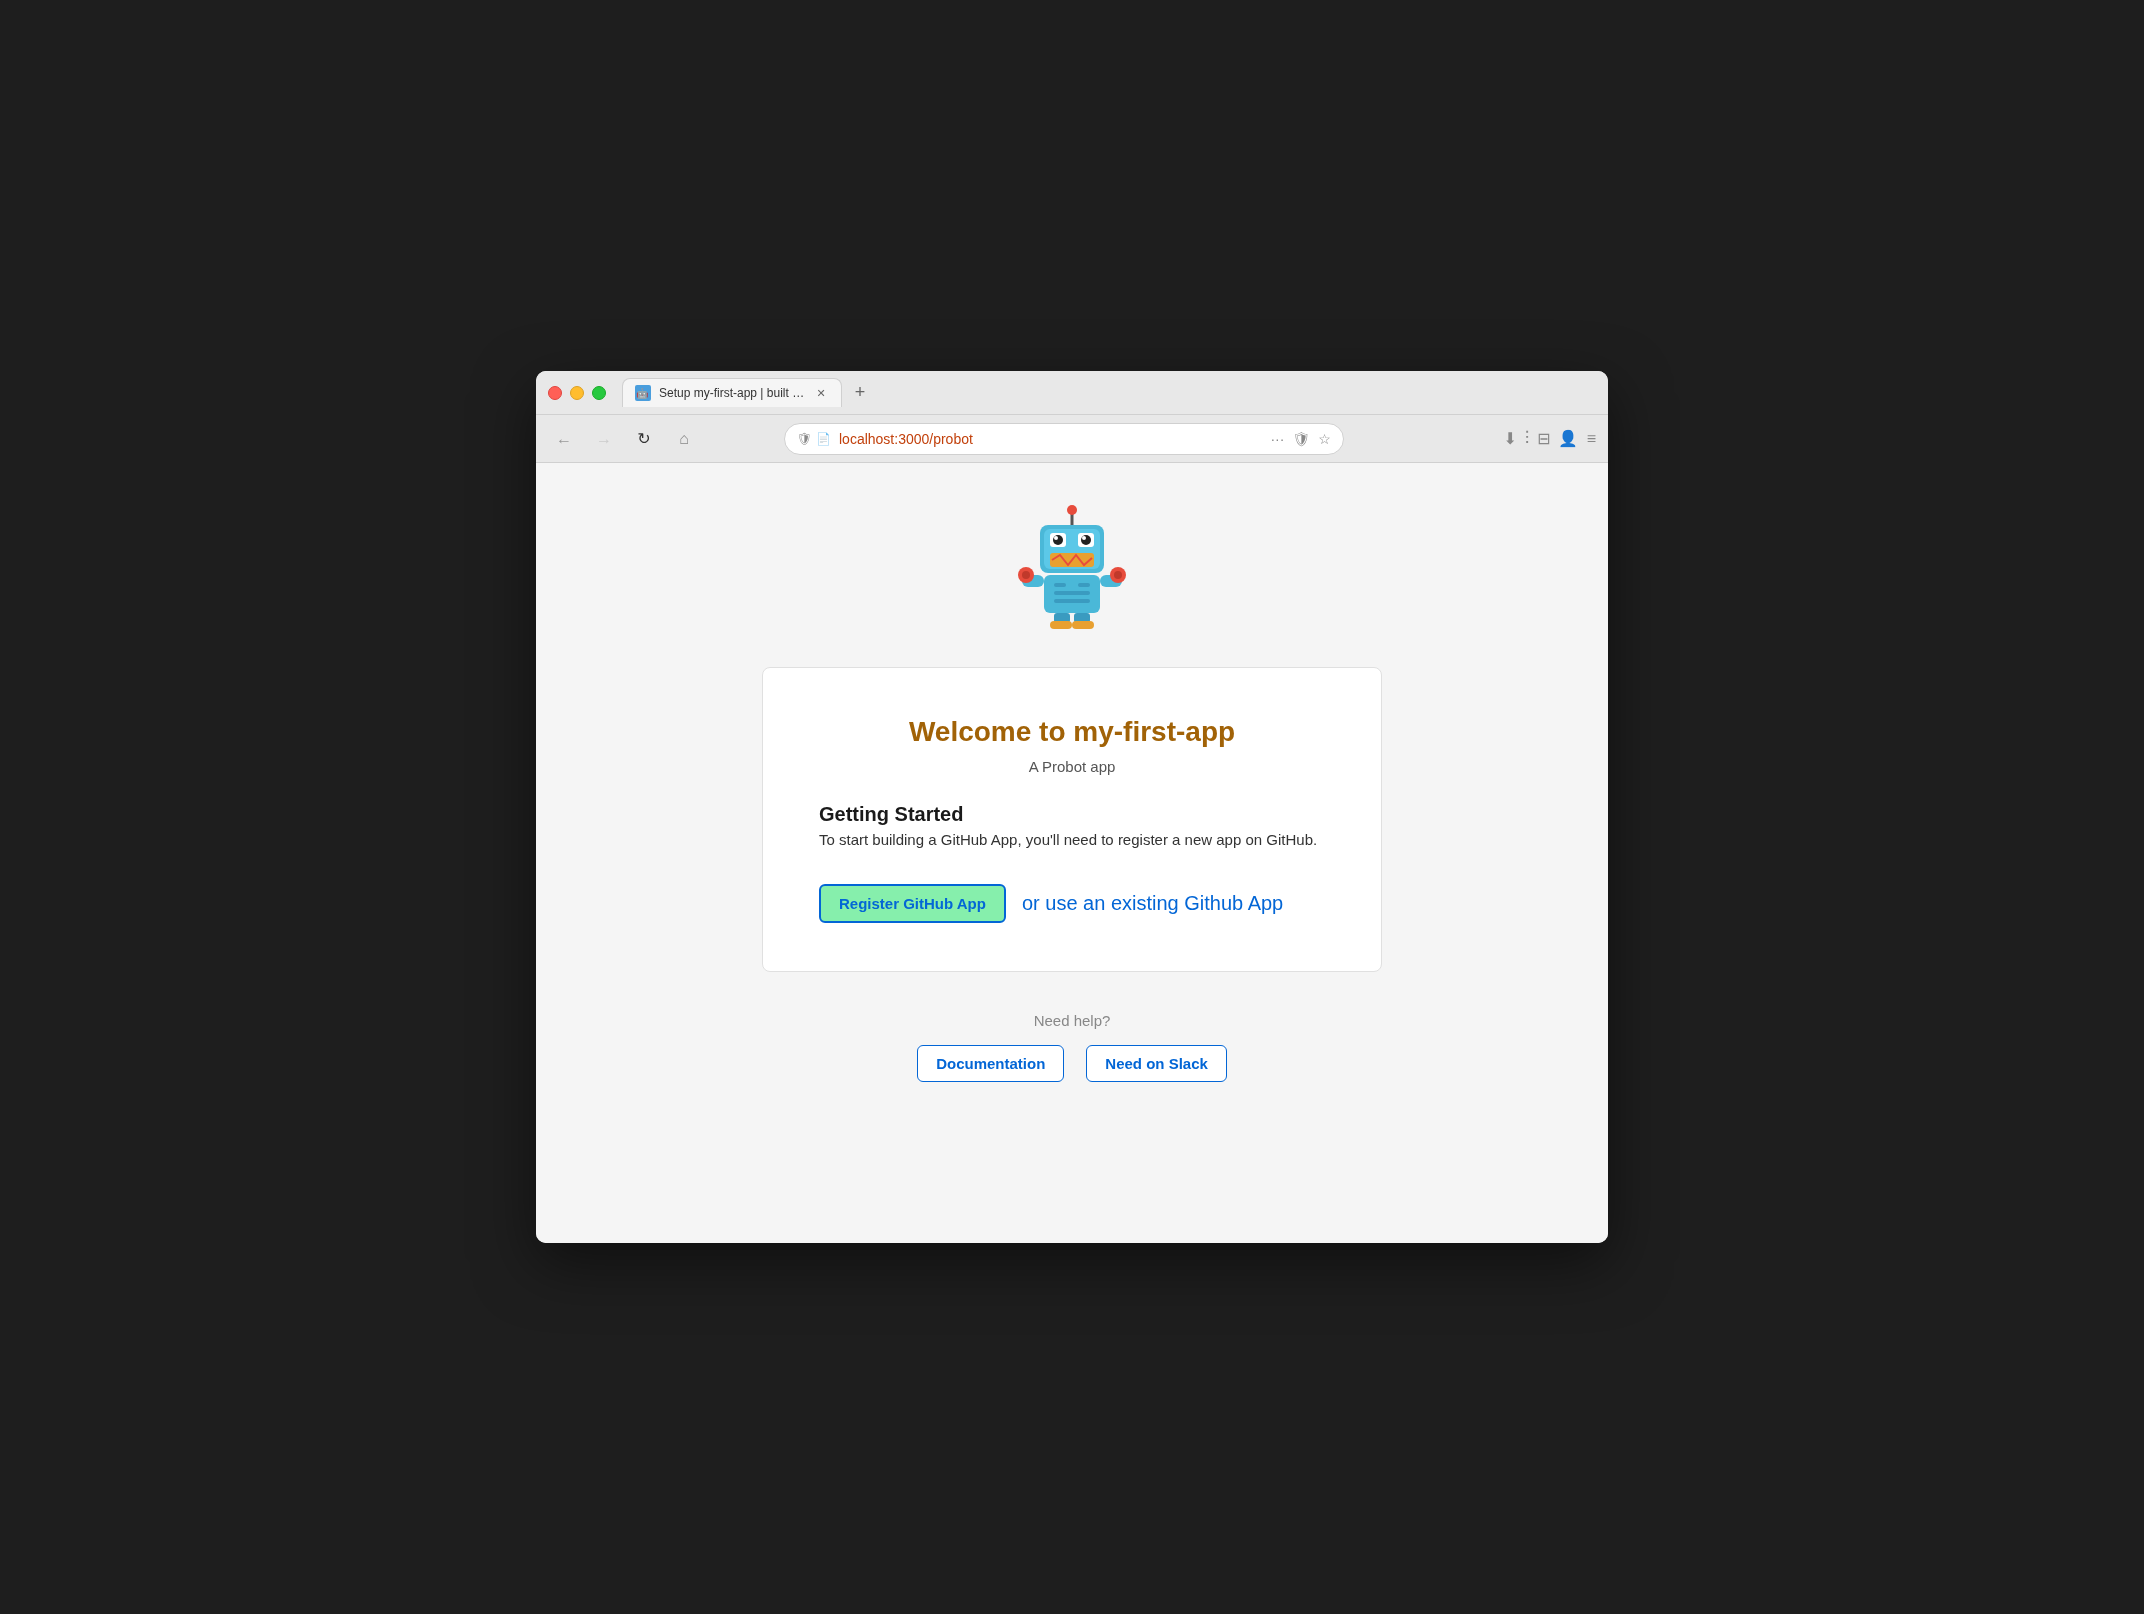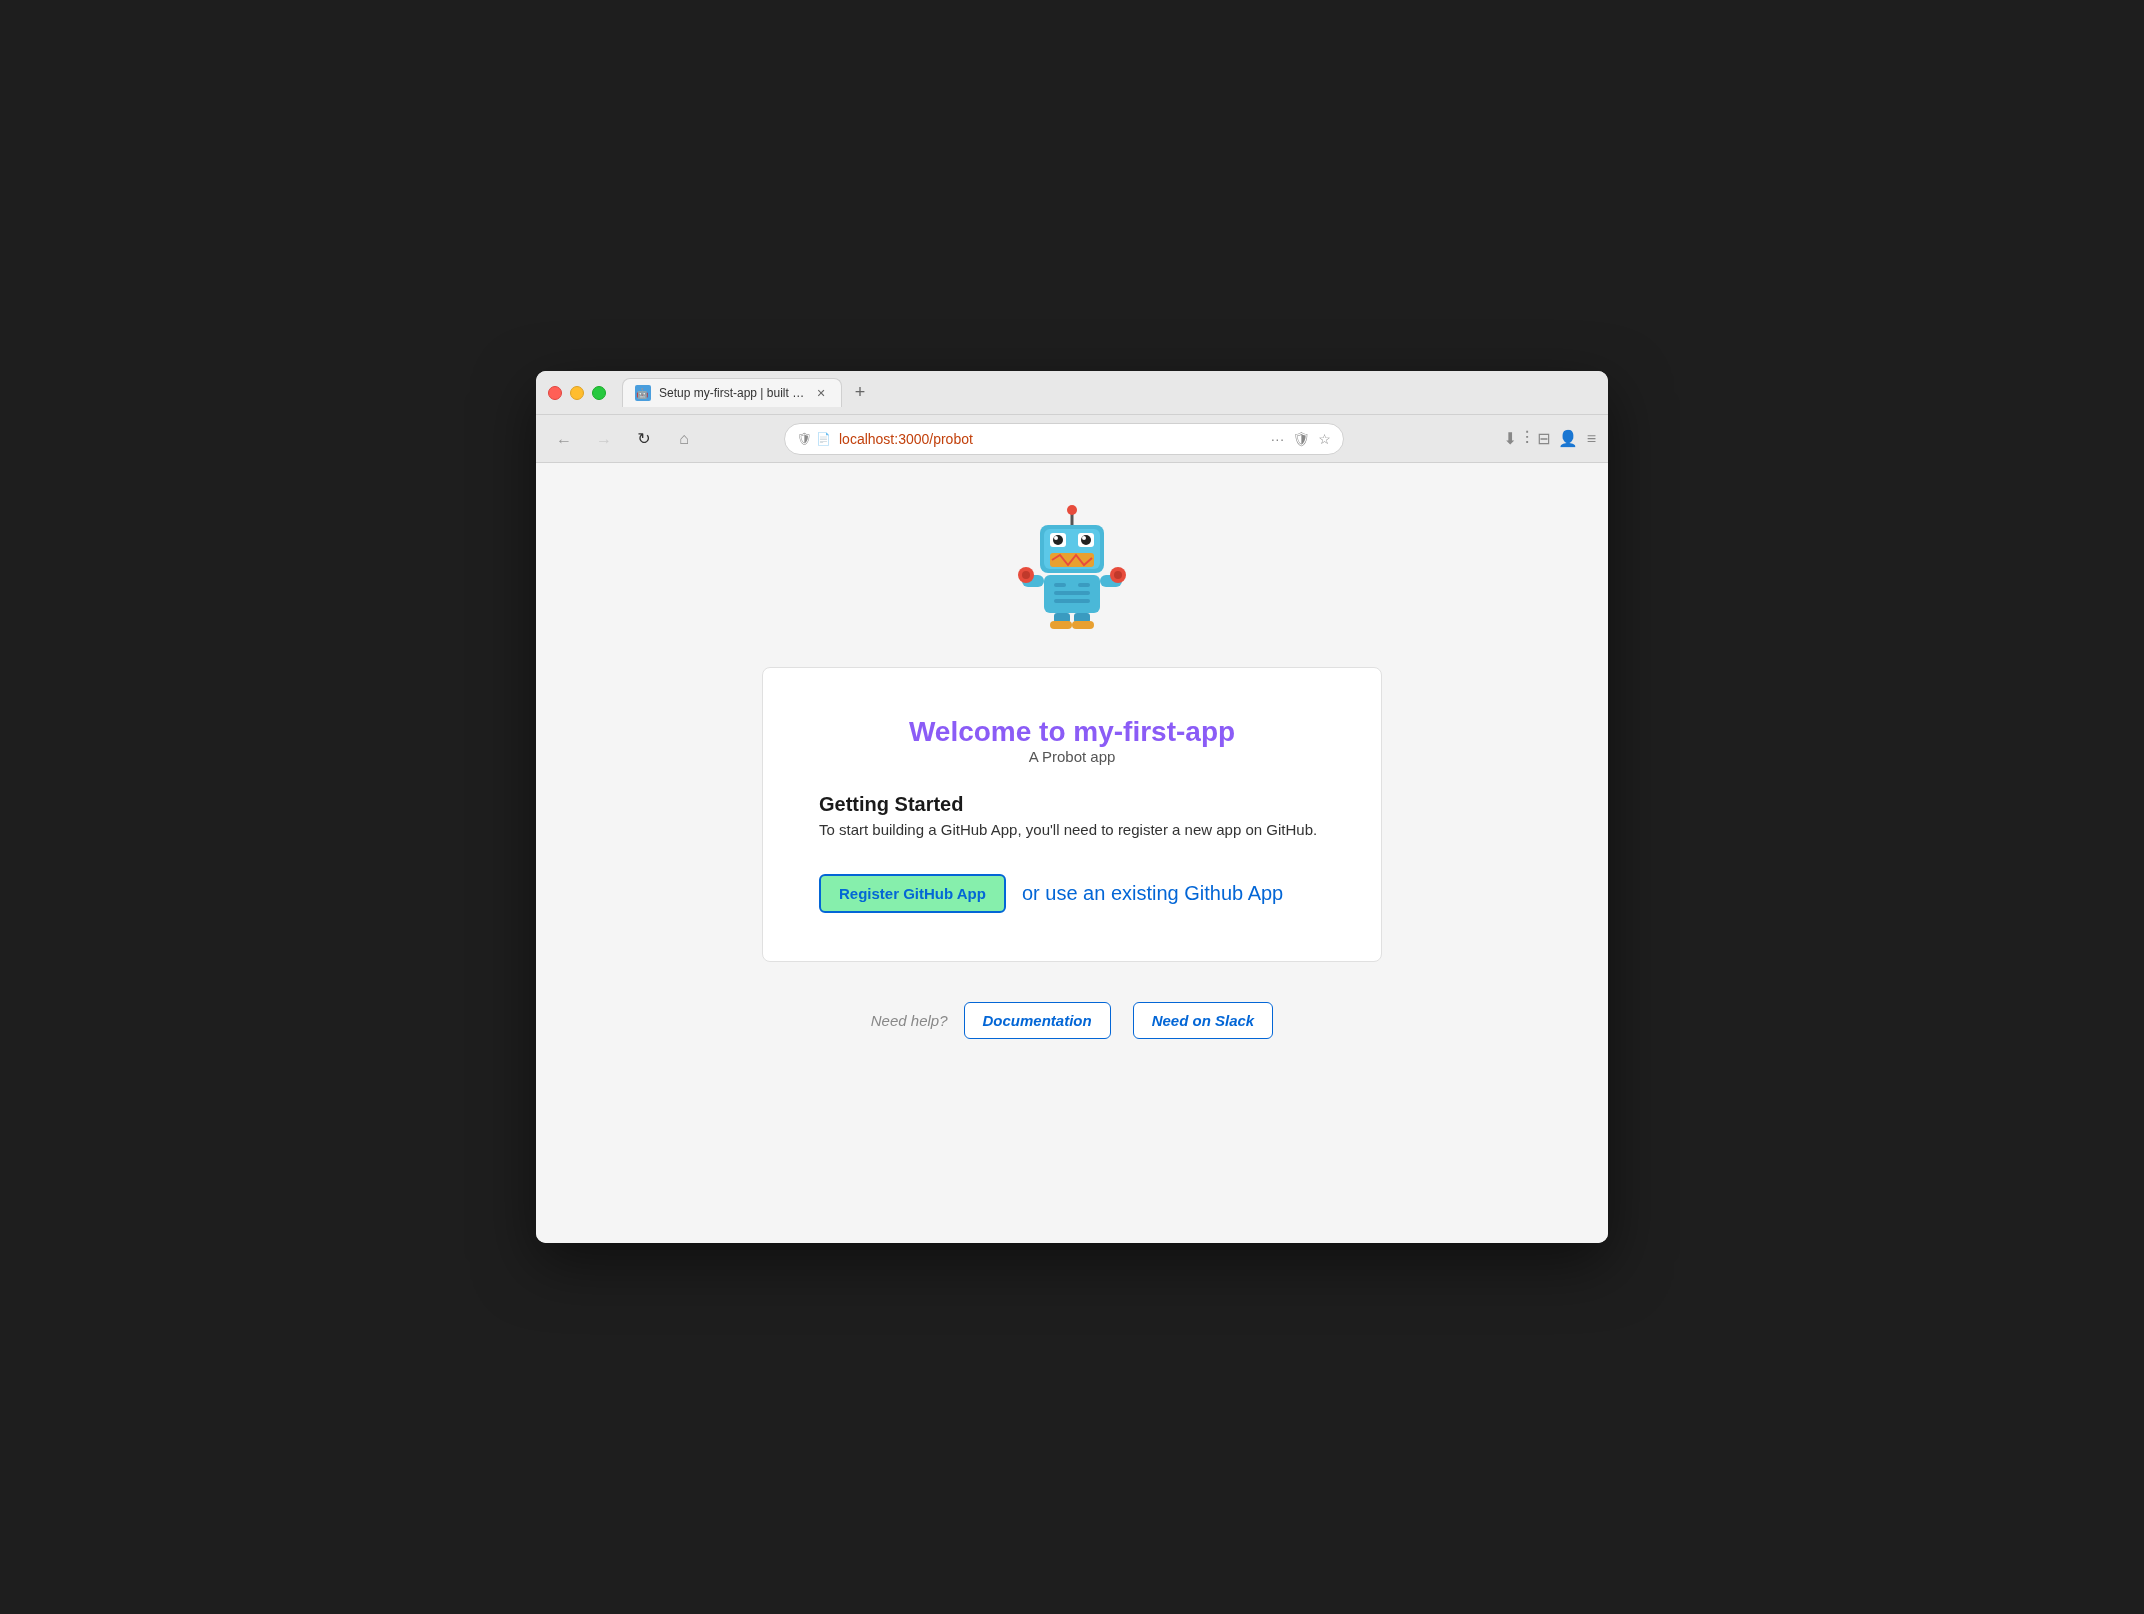--- a/index.html
+++ b/index.html
@@ -210,22 +210,23 @@
       border: 1px solid #e0e0e0;
       border-radius: 8px;
       padding: 48px 56px;
       width: 620px;
       margin-bottom: 40px;
     }
 
     .card-title {
       font-size: 28px;
       font-weight: 700;
-      color: #8b5cf6;
+      color: #a16207;
       text-align: center;
+      margin-bottom: 10px;
     }
 
     .card-subtitle {
       font-size: 15px;
       color: #555;
       text-align: center;
       margin-bottom: 28px;
     }
 
     .section-title {
@@ -263,23 +264,23 @@
     .btn-link {
       color: #0366d6;
       font-size: 20px;
       cursor: pointer;
       text-decoration: none;
     }
 
     
     .help-section {
       display: flex;
+      flex-direction: column;
       align-items: center;
       gap: 16px;
-      font-style: italic;
     }
 
     .help-title {
       font-size: 15px;
       color: #888;
     }
 
     .help-buttons {
       display: flex;
       gap: 22px;

